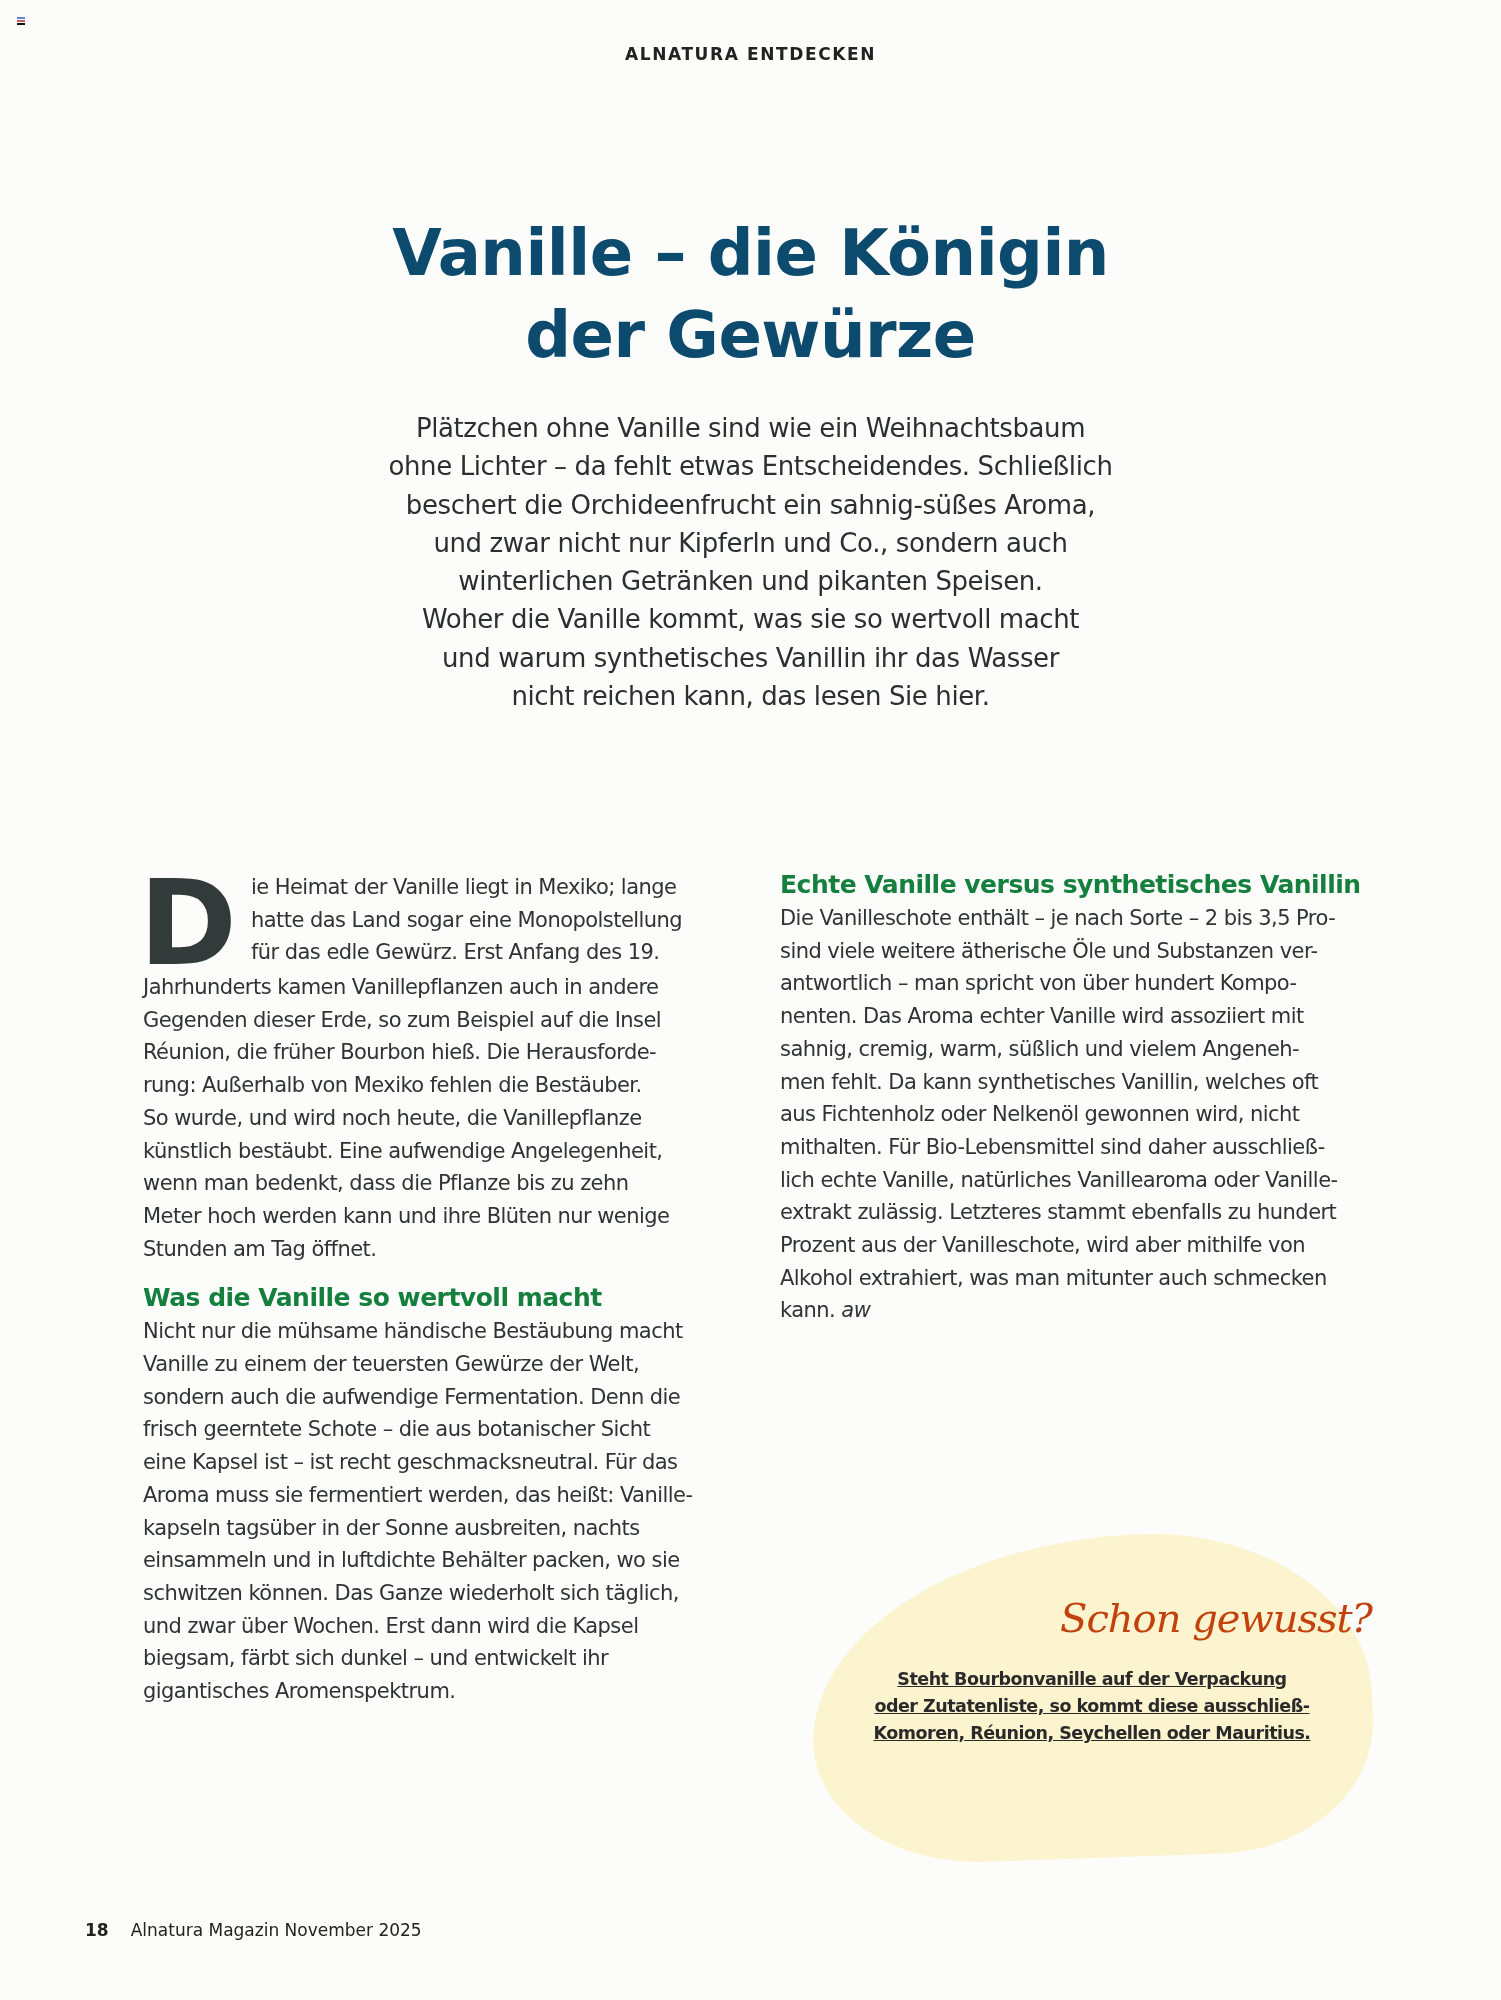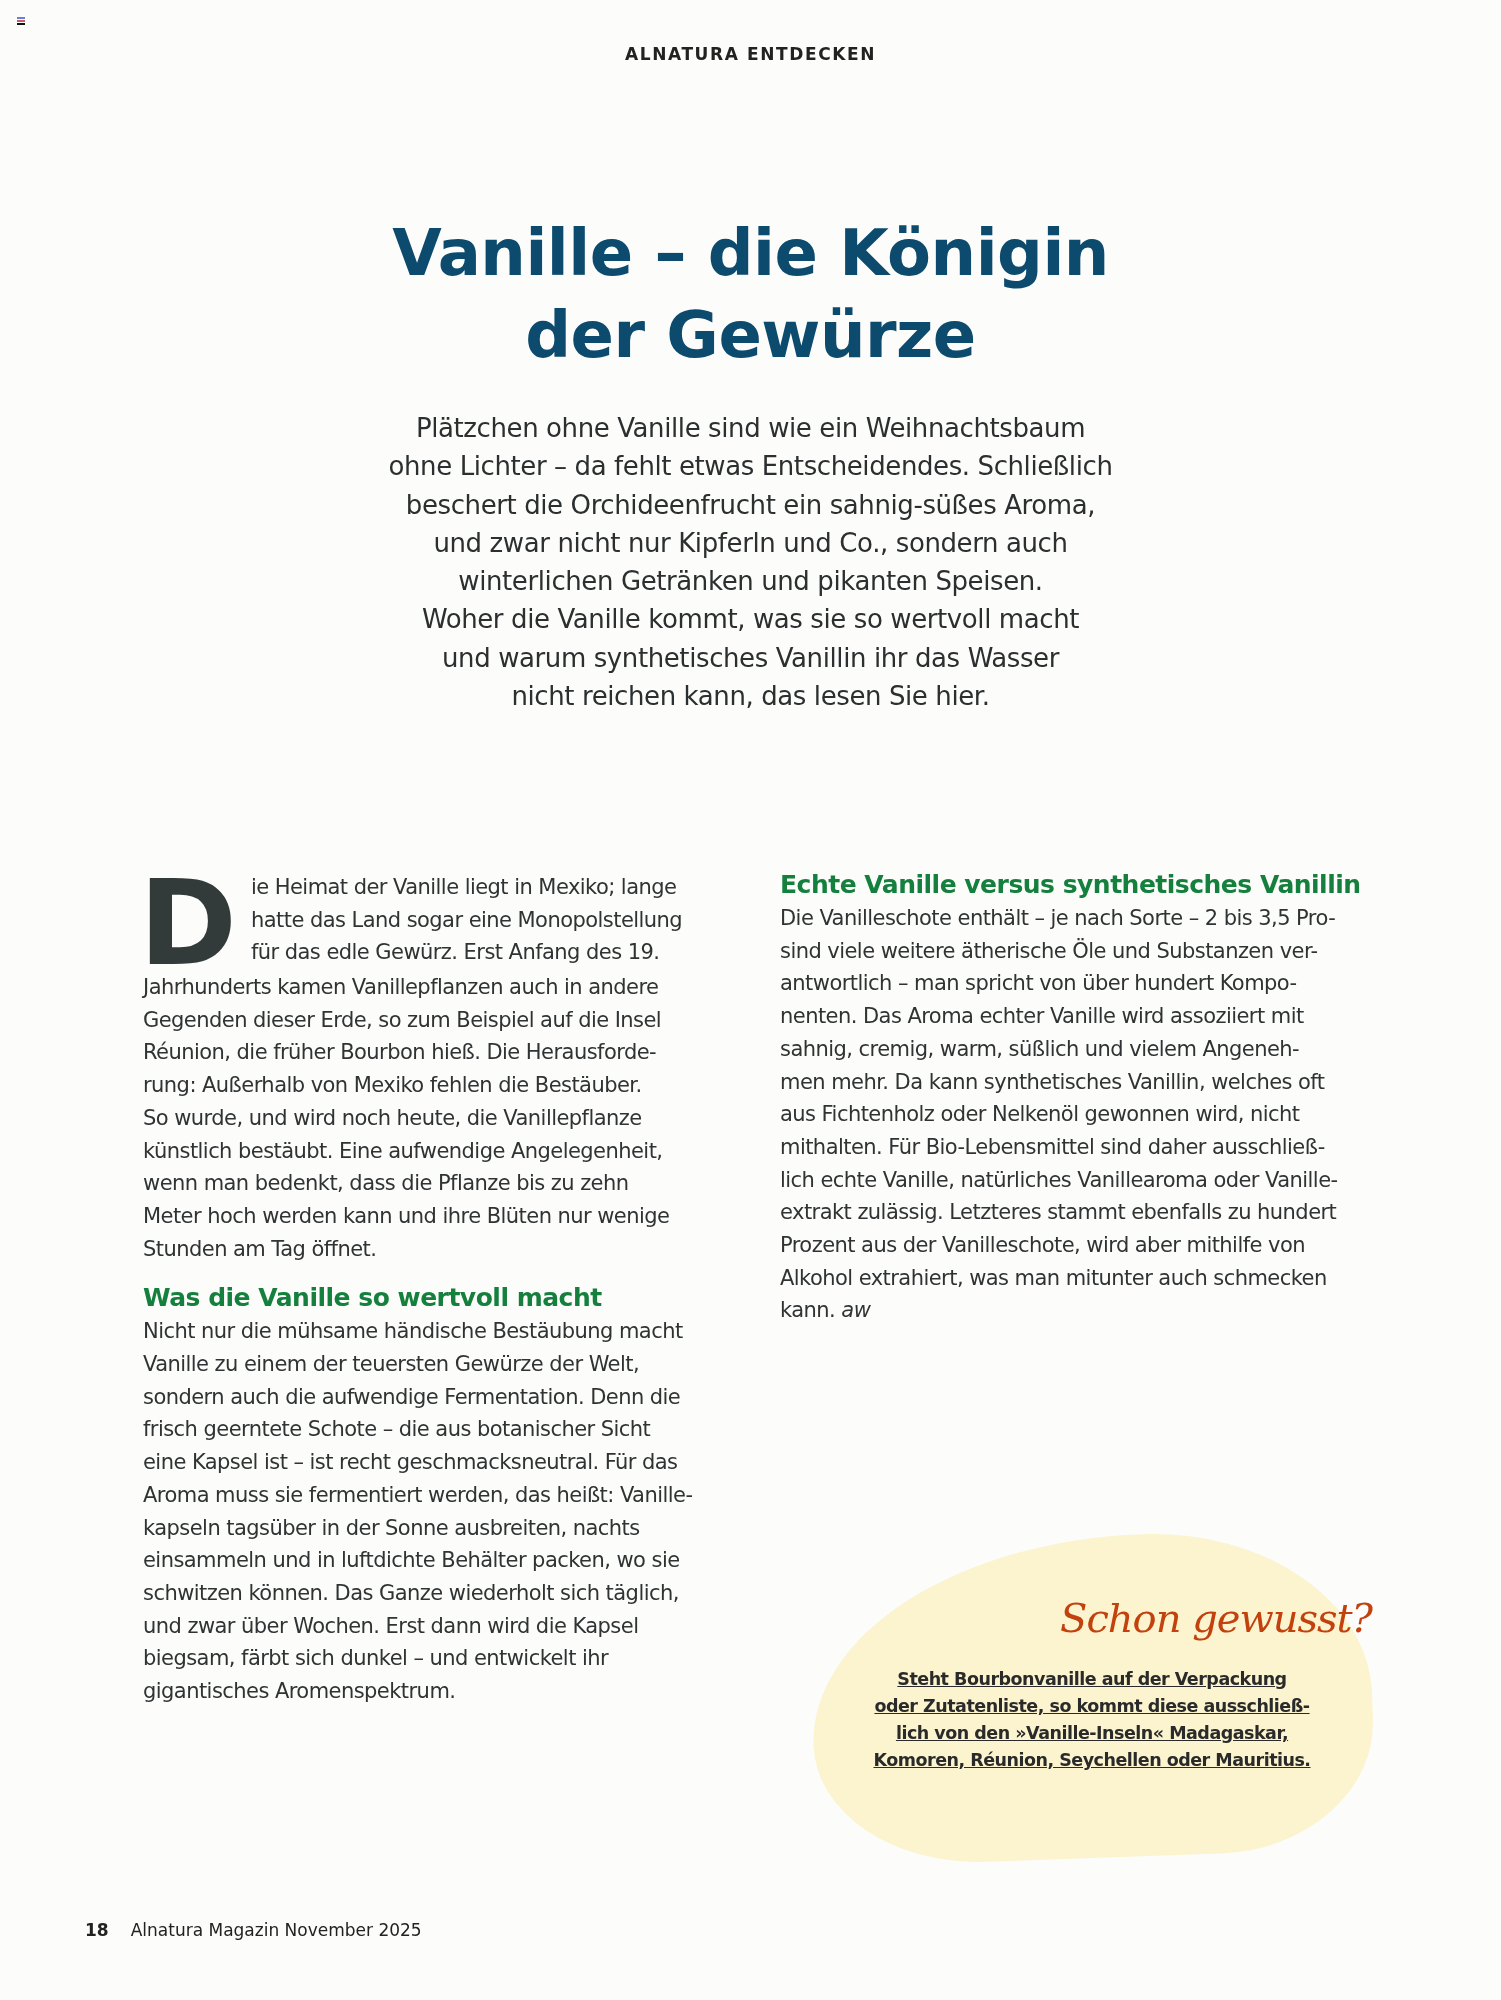--- a/index.html
+++ b/index.html
@@ -127,35 +127,34 @@
 </div>
 
 <div class="col right">
   <h2 class="subhead">Echte Vanille versus synthetisches Vanillin</h2>
   <p>
     <span class="line">Die Vanilleschote enthält – je nach Sorte – 2 bis 3,5 Pro-</span>
     <span class="line">sind viele weitere ätherische Öle und Substanzen ver-</span>
     <span class="line">antwortlich – man spricht von über hundert Kompo-</span>
     <span class="line">nenten. Das Aroma echter Vanille wird assoziiert mit</span>
     <span class="line">sahnig, cremig, warm, süßlich und vielem Angeneh-</span>
-    <span class="line">men mehr. Da kann synthetisches Vanillin, welches oft</span>
+    <span class="line">men fehlt. Da kann synthetisches Vanillin, welches oft</span>
     <span class="line">aus Fichtenholz oder Nelkenöl gewonnen wird, nicht</span>
     <span class="line">mithalten. Für Bio-Lebensmittel sind daher ausschließ-</span>
     <span class="line">lich echte Vanille, natürliches Vanillearoma oder Vanille-</span>
     <span class="line">extrakt zulässig. Letzteres stammt ebenfalls zu hundert</span>
     <span class="line">Prozent aus der Vanilleschote, wird aber mithilfe von</span>
     <span class="line">Alkohol extrahiert, was man mitunter auch schmecken</span>
     <span class="line"><span>kann. </span><span class="sig">aw</span></span>
   </p>
 </div>
 
 <div class="blob"></div>
 <div class="fact-title">Schon gewusst?</div>
 <p class="fact-text">
   <span class="line">Steht Bourbonvanille auf der Verpackung</span>
   <span class="line">oder Zutatenliste, so kommt diese ausschließ-</span>
-  <span class="line">lich von den »Vanille-Inseln« Madagaskar,</span>
   <span class="line">Komoren, Réunion, Seychellen oder Mauritius.</span>
 </p>
 
 <div class="footer">
   <span class="page-num">18</span><span>Alnatura Magazin November 2025</span>
 </div>
 
 </body></html>

